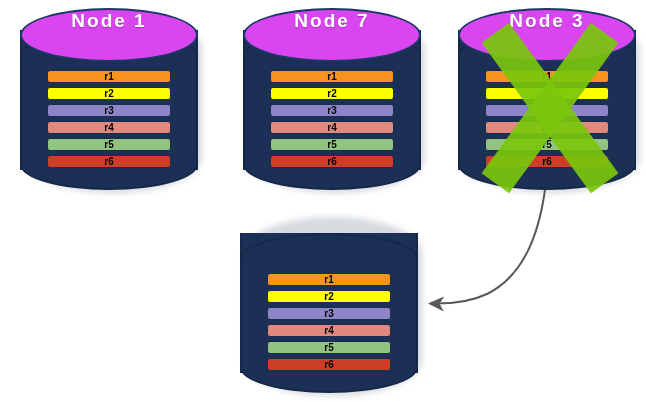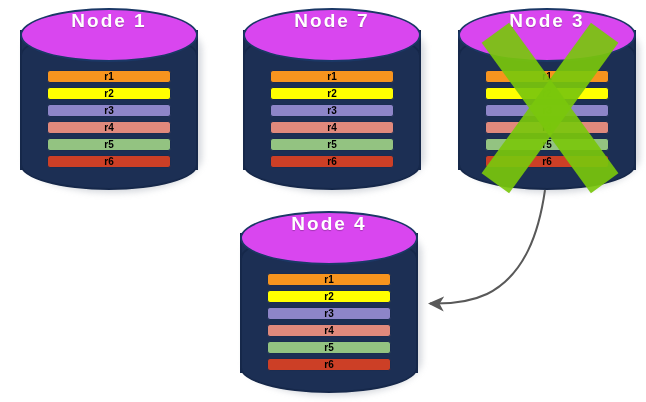--- a/index.html
+++ b/index.html
@@ -162,23 +162,20 @@
     <div class="xmark">
       <div class="bar a" style="background: rgb(122, 199, 12);"></div>
       <div class="bar b" style="background: rgb(122, 199, 12);"></div>
     </div>
   </div>
 
   <div class="node" style="left:240px;top:211px;">
     <div class="shadow"></div>
     <div class="body-rect"></div>
     <div class="body"></div>
-    <div class="top">
-      <span class="top-label">Node 4</span>
-    </div>
     <div class="rows">
       <div class="row" style="background: rgb(247, 148, 30);">r1</div>
       <div class="row" style="background: rgb(255, 255, 0);">r2</div>
       <div class="row" style="background: rgb(141, 133, 200);">r3</div>
       <div class="row" style="background: rgb(224, 137, 124);">r4</div>
       <div class="row" style="background: rgb(147, 195, 129);">r5</div>
       <div class="row" style="background: rgb(204, 63, 38);">r6</div>
     </div>
   </div>
 

